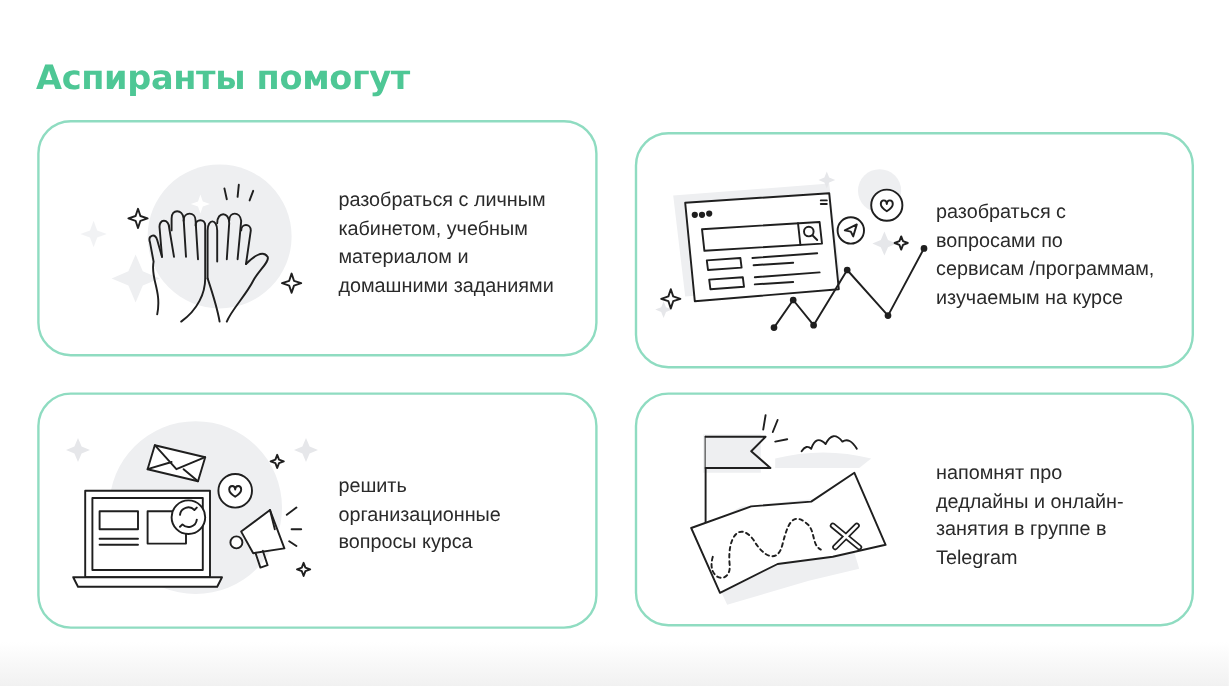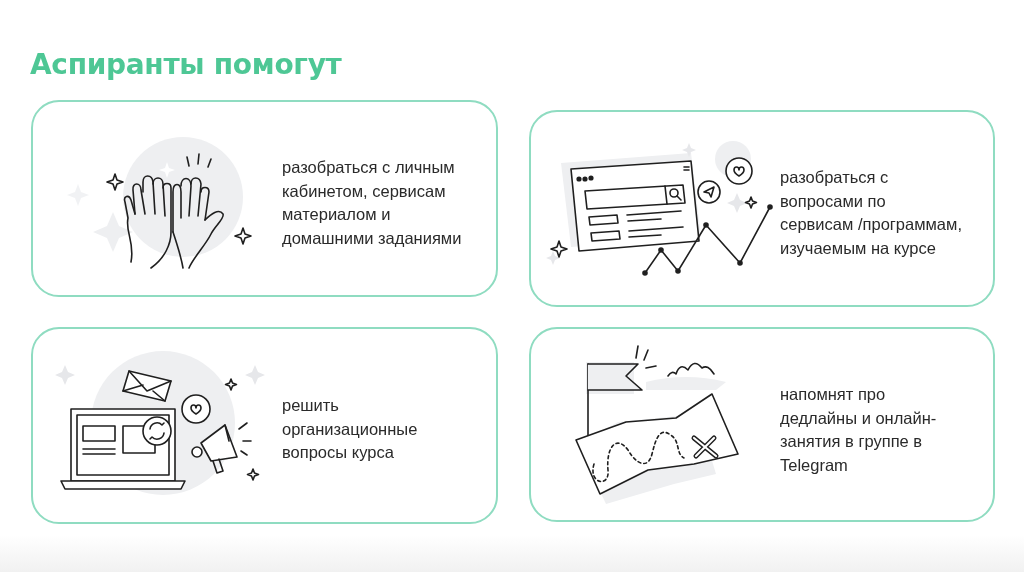--- a/index.html
+++ b/index.html
@@ -57,21 +57,21 @@
 
       <path d="M120 110 L120 70 C120 60 128 60 128 70 L128 96"></path>
       <path d="M128 64 C128 54 138 54 138 64 L136 94"></path>
       <path d="M138 62 C138 54 147 54 148 62 L145 94"></path>
       <path d="M148 70 C148 64 156 64 156 70 L152 98"></path>
       <path d="M152 98 C158 92 166 86 170 92 C172 96 162 104 158 112 C152 124 140 136 136 146"></path>
       <path d="M120 110 C124 122 128 134 130 146"></path>
     </svg>
   </div>
   <div class="text" style="left:249px; top:54px;">разобраться с личным
-кабинетом, сервисам
+кабинетом, учебным
 материалом и
 домашними заданиями</div>
 </div>
 
 <div class="card" id="card2">
   <div class="illus" style="left:10px; top:25px; width:230px; height:145px;">
     <svg width="230" height="145" viewBox="0 0 230 145" fill="none" stroke="#1f1f1f" stroke-width="1.6" stroke-linecap="round" stroke-linejoin="round">
       <path d="M20 26 L150 16 L160 100 L30 110z" fill="#eeeff1" stroke="none"></path>
       <circle cx="192" cy="22" r="18" fill="#eeeff1" stroke="none"></circle>
       <path d="M148 6 l2 5 5 2 -5 2 -2 5 -2 -5 -5 -2 5 -2z" fill="#e6e7ea" stroke="none"></path>

